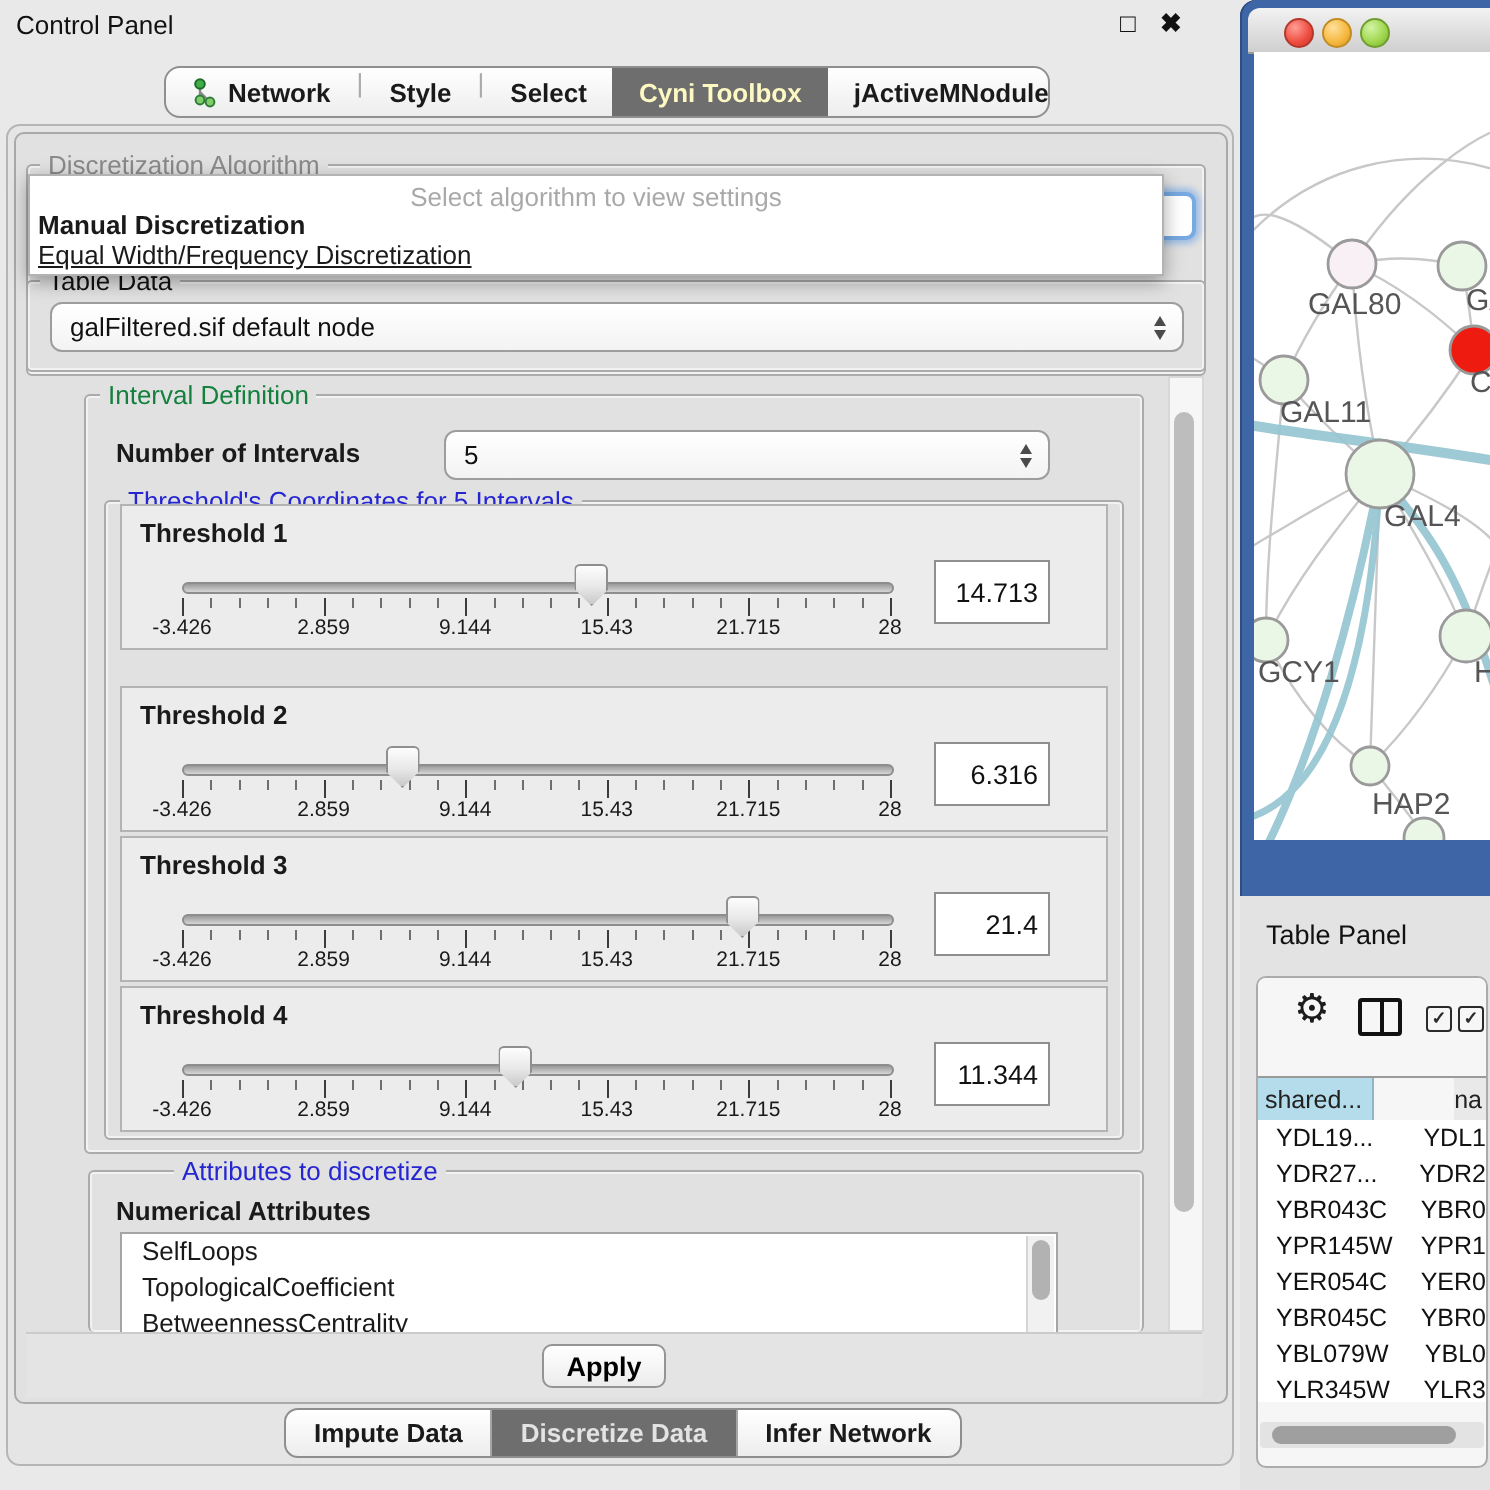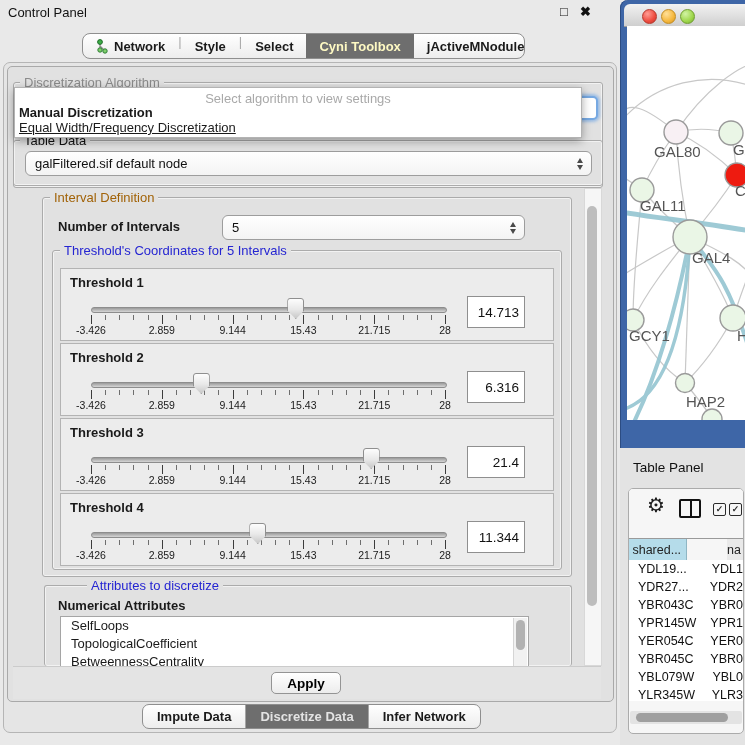--- a/index.html
+++ b/index.html
@@ -69,21 +69,21 @@
 
   
   .listbox{left:60px;top:616px;width:467px;height:50px;background:#fff;border:1px solid #a5a5a5;
            overflow:hidden;font-size:13px;}
   .listbox .li{padding:1px 0 1px 10px;line-height:16px;}
   .list-scroll{position:absolute;right:1px;top:1px;width:13px;height:48px;background:#f1f1f1;
                border-left:1px solid #d5d5d5;}
   .list-thumb{position:absolute;left:1.5px;top:2px;width:9px;height:30px;background:#b2b2b2;border-radius:5px;}
 
   .apply-row{left:13px;top:666px;width:588px;height:32px;background:#e4e4e4;border-top:1px solid #cbcbcb;}
-  .apply-btn{position:absolute;left:258px;top:5px;width:70px;height:22px;
+  .apply-btn{position:absolute;left:258px;top:5px;width:62px;height:22px;
              background:linear-gradient(#ffffff,#ececec);border:1px solid #949494;border-radius:5px;
              font-weight:bold;font-size:13.5px;font-family:"Liberation Sans",sans-serif;}
 
   .v-scroll{left:584px;top:188px;width:16px;height:476px;background:#f6f6f6;border:1px solid #d8d8d8;}
   .v-thumb{position:absolute;left:2px;top:17px;width:10px;height:400px;background:#bdbdbd;border-radius:6px;}
 
   .bottom-tabs{left:142px;top:704px;height:23px;display:flex;border:1px solid #8e8e8e;border-radius:7px;
                overflow:hidden;font-weight:bold;font-size:13px;background:linear-gradient(#ffffff,#ededed);}
   .bottom-tabs .tab{padding:0 14px;display:flex;align-items:center;border-left:1px solid #a5a5a5;}
   .bottom-tabs .tab:first-child{border-left:none;}
@@ -114,21 +114,21 @@
   .tp-head .c1{width:81px;background:#b5dcea;border-right:1px solid #8fb6c4;
                display:flex;align-items:center;justify-content:flex-end;padding-right:5px;}
   .tp-head .c2{flex:1;background:#e9e9e9;display:flex;align-items:center;justify-content:flex-end;padding-right:2px;}
   .tp-rows{position:absolute;left:0;top:71px;right:0;bottom:32px;background:#fff;overflow:hidden;}
   .tp-row{display:flex;height:18px;line-height:18px;font-size:12.5px;color:#111;}
   .tp-row .c1{width:81px;padding-left:9px;box-sizing:border-box;}
   .tp-row .c2{flex:1;padding-left:8px;}
   .h-scroll{position:absolute;left:1px;right:1px;bottom:9px;height:13px;background:#e3e3e3;border-radius:2px;}
   .h-thumb{position:absolute;left:6px;top:2px;width:92px;height:9px;background:#9f9f9f;border-radius:5px;}
 
-  .t-blue{color:#2525d2;} .t-green{color:#a16207;}
+  .t-blue{color:#2525d2;} .t-green{color:#15803d;}
 </style>
 </head>
 <body>
 
 <div class="screen">
 
   <div class="abs cp-title">Control Panel</div>
   <div class="abs win-ctl" style="left:560px;">□</div>
   <div class="abs win-ctl" style="left:580px;">✖</div>
 
@@ -192,21 +192,21 @@
     <span>5</span>
     <span class="arrows">
         <span class="tri-up"></span>
         <span class="tri-down"></span>
       </span>
   </div>
 
   <div class="abs group" style="left:52px;top:250px;width:508px;height:318px;"></div>
   <div class="abs group-label t-blue" style="left:60px;top:244px;">Threshold's Coordinates for 5 Intervals</div>
 
-  <div class="abs tbox" style="left:60px;top:268px;width:492px;height:71px;">
+  <div class="abs tbox" style="left:60px;top:252px;width:492px;height:71px;">
     <div class="t-label">Threshold 1</div>
     <div class="slider">
       <div class="track"></div>
       <div class="ticks-minor"></div>
         <div class="ticks-major"></div>
       <span class="tick-lab" style="left:0px;">-3.426</span>
       <span class="tick-lab" style="left:70.8px;">2.859</span>
       <span class="tick-lab" style="left:141.6px;">9.144</span>
       <span class="tick-lab" style="left:212.4px;">15.43</span>
       <span class="tick-lab" style="left:283.2px;">21.715</span>

